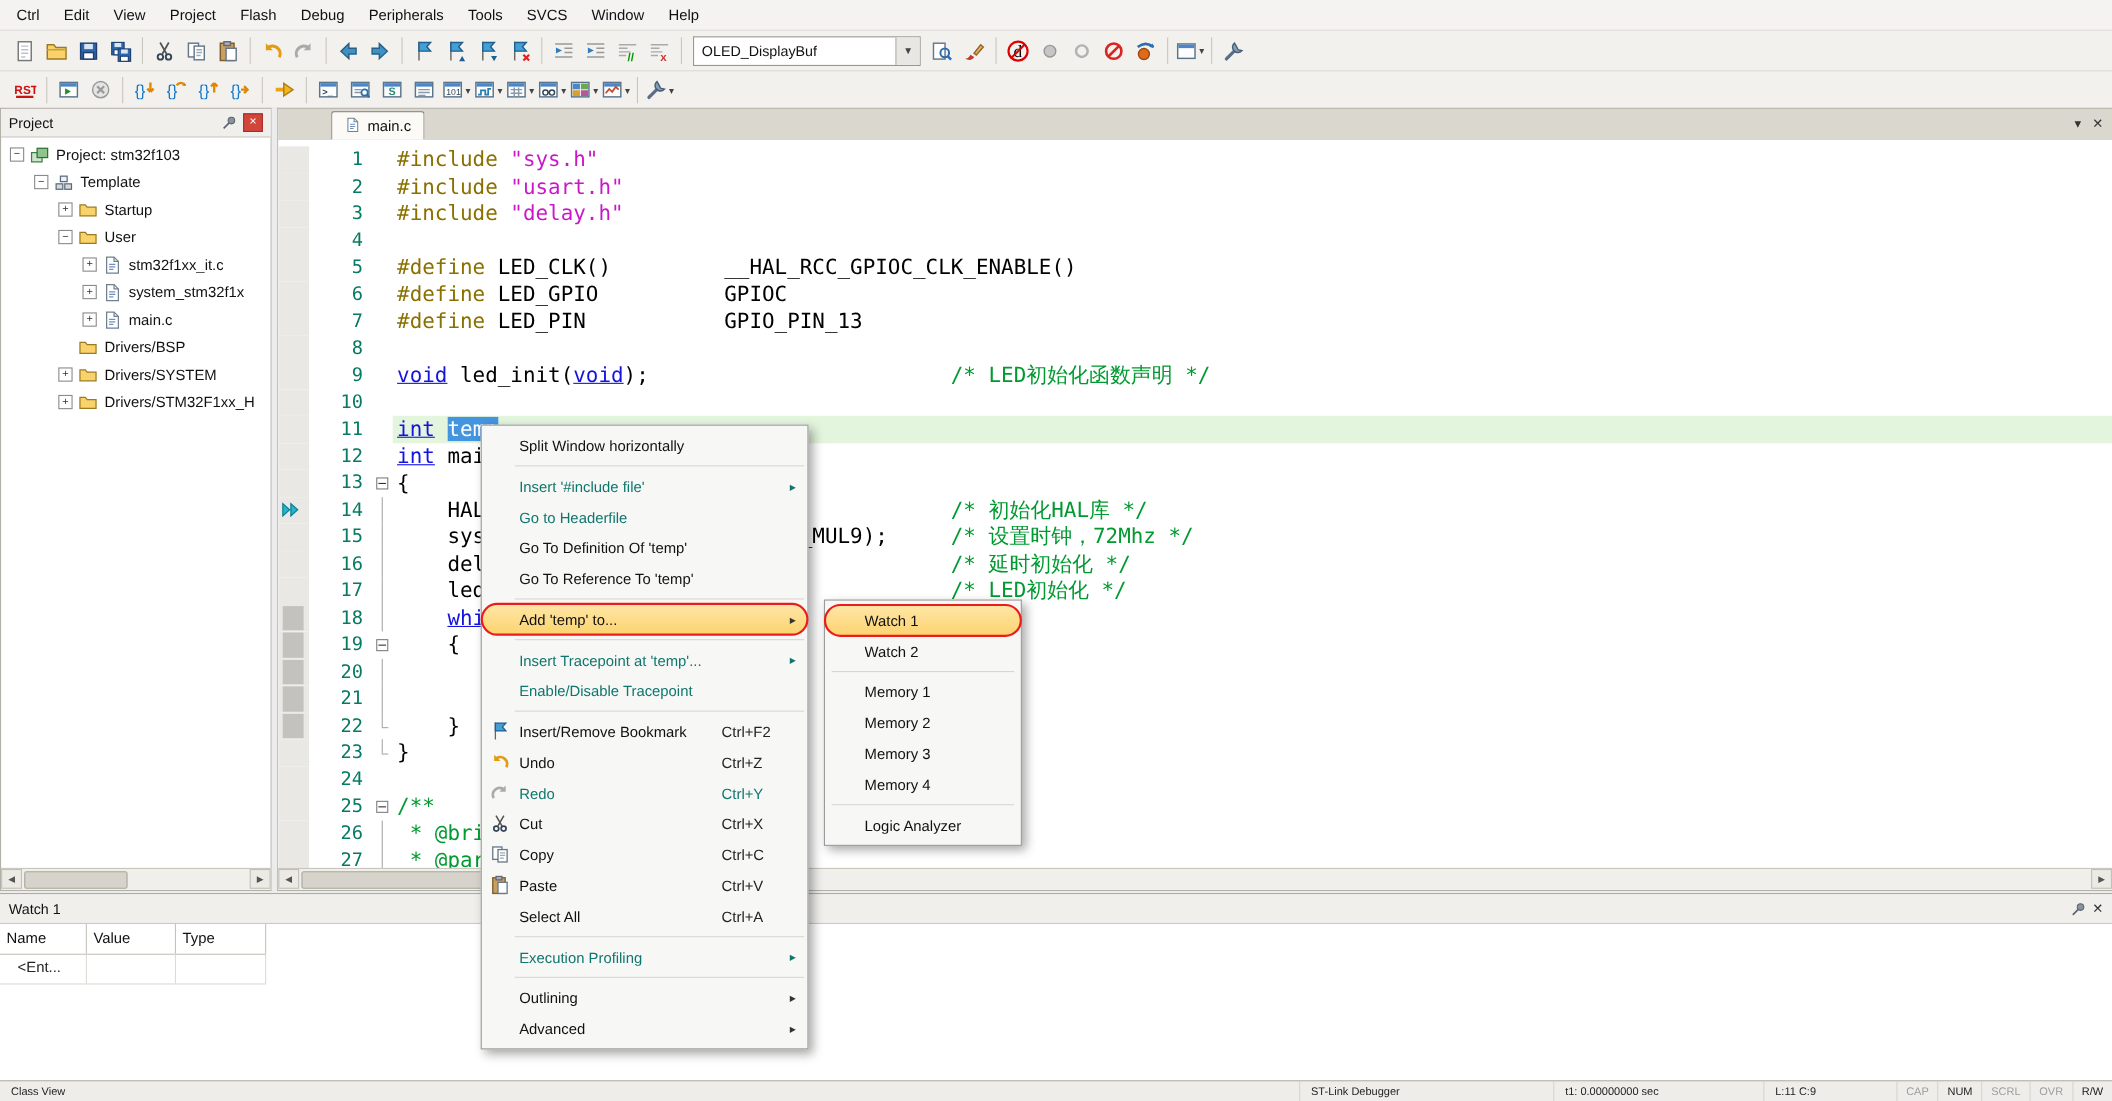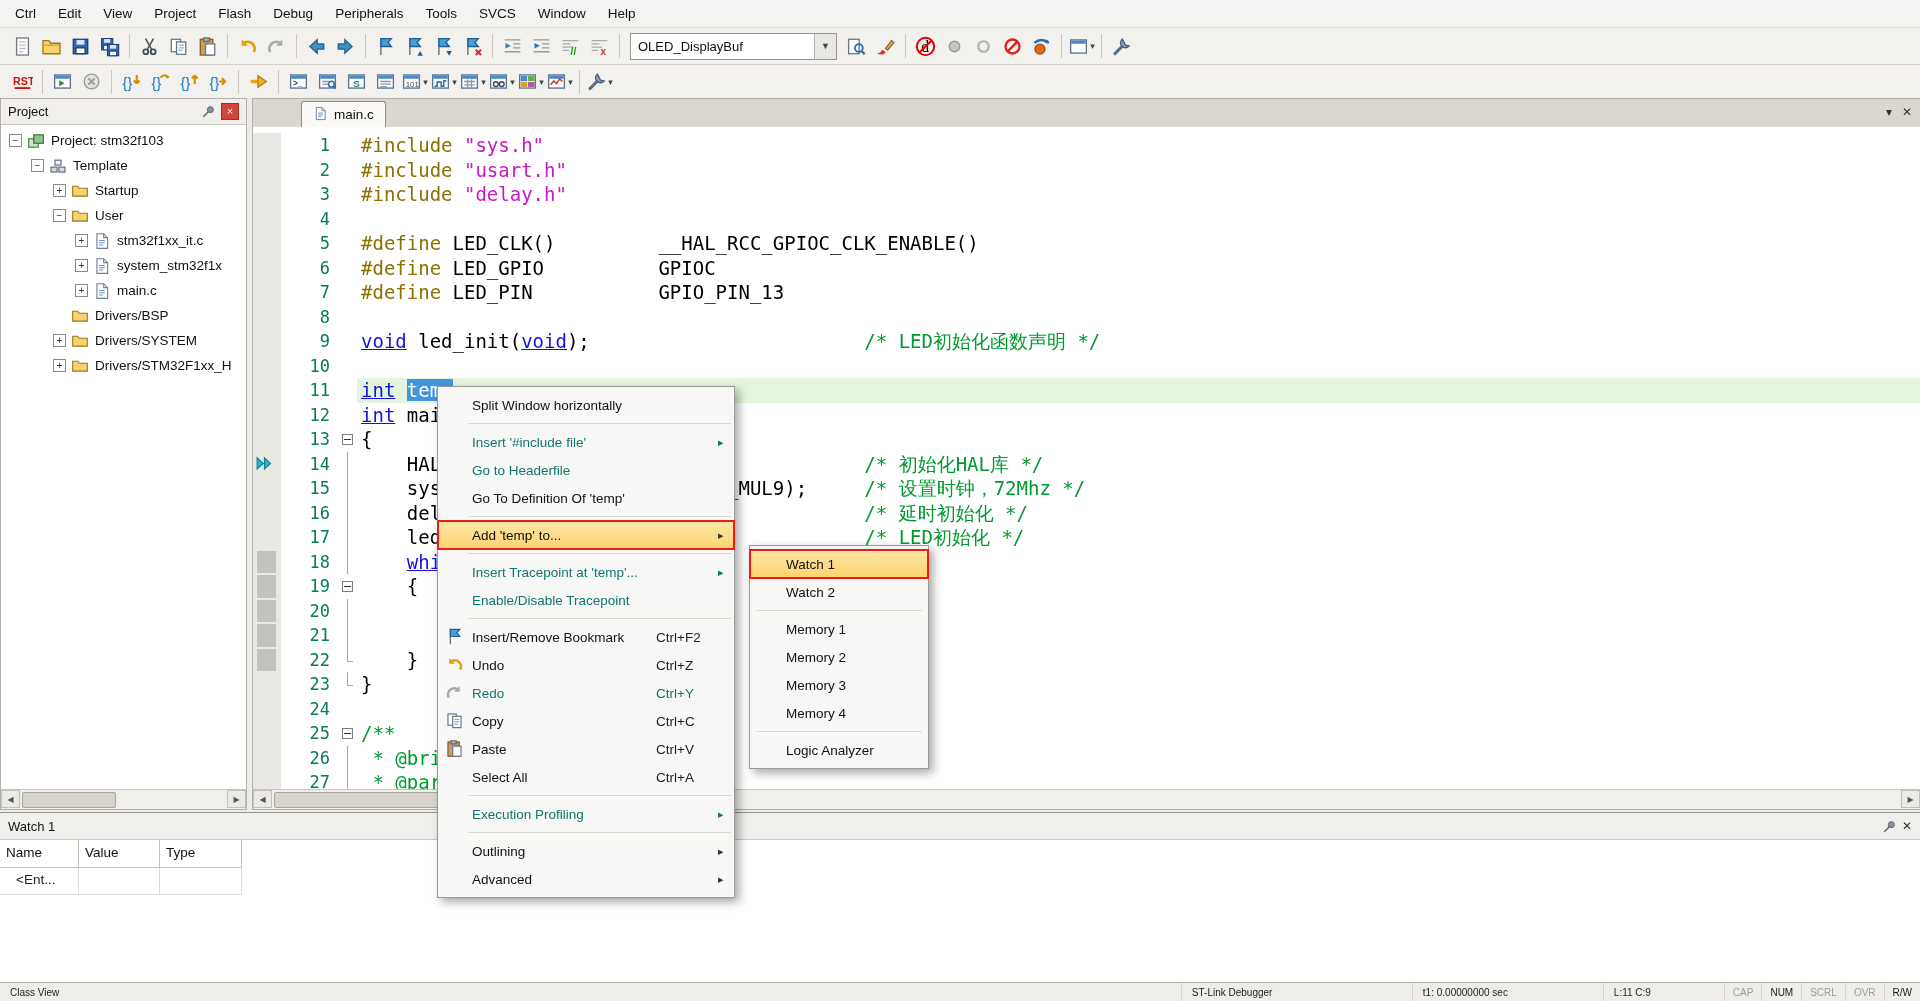--- a/index.html
+++ b/index.html
@@ -102,21 +102,21 @@
        padding-right:5px;font-size:13.5px;box-sizing:border-box;}
   .csub .cmi{padding-left:36px;}
   .cmicon{position:absolute;left:7px;top:4px;width:20px;height:20px;}
   .cmlabel{flex:1;white-space:nowrap;overflow:hidden;}
   .cmshort{width:62px;text-align:left;color:#222;flex:none;}
   .cmarr{width:11px;font-size:11px;color:#333;flex:none;}
   .cmi.dis,.cmi.dis .cmshort,.cmi.dis .cmarr{color:#0f766e;}
   .cmsep{height:1px;background:#d9d7d1;margin:4px 3px 4px 30px;}
   .csub .cmsep{margin:4px 6px;}
   .cmi.hl{background:linear-gradient(var(--hl1,#ffe7a8),var(--hl,#fcd36e));}
-  .cmi.annot{outline:2px solid var(--red,#ec1c1c);outline-offset:-1px;}
+  .cmi.annot{outline:2px solid var(--red,#ec1c1c);outline-offset:-1px;border-radius:14px;}
   .splitter{position:absolute;left:247px;top:98px;width:5px;height:712px;background:#ececec;}
   .gapband{position:absolute;left:0;top:810px;right:0;height:2px;background:#ececec;}
 </style>
 </head>
 <body>
 
 <div class="app">
 
   <div class="menubar" id="menubar">
       <span class="mitem">Ctrl</span>
@@ -690,20 +690,25 @@
       <div class="cmi dis">
         <span class="cmlabel">Go to Headerfile</span>
         <span class="cmshort"></span>
         <span class="cmarr"></span>
       </div>
       <div class="cmi">
         <span class="cmlabel">Go To Definition Of 'temp'</span>
         <span class="cmshort"></span>
         <span class="cmarr"></span>
       </div>
+      <div class="cmi">
+        <span class="cmlabel">Go To Reference To 'temp'</span>
+        <span class="cmshort"></span>
+        <span class="cmarr"></span>
+      </div>
       <div class="cmsep"></div>
       <div class="cmi hl annot">
         <span class="cmlabel">Add 'temp' to...</span>
         <span class="cmshort"></span>
         <span class="cmarr">▸</span>
       </div>
       <div class="cmsep"></div>
       <div class="cmi dis">
         <span class="cmlabel">Insert Tracepoint at 'temp'...</span>
         <span class="cmshort"></span>
@@ -737,20 +742,30 @@
         <span class="cmicon"><svg width="19" height="19" viewBox="0 0 16 16">
             <path d="M3.2 12.2a5.2 5.2 0 0 1 8-6.4" fill="none" stroke="#aaa" stroke-width="2.1"></path>
             <path d="M12.4 2.6v4.8h-4.8z" fill="#aaa"></path>
           </svg></span>
         <span class="cmlabel">Redo</span>
         <span class="cmshort">Ctrl+Y</span>
         <span class="cmarr"></span>
       </div>
       <div class="cmi">
         <span class="cmicon"><svg width="19" height="19" viewBox="0 0 16 16">
+            <path d="M5 2l4.5 8M11 2l-4.5 8" stroke="#555" stroke-width="1.2" fill="none"></path>
+            <circle cx="5.2" cy="12" r="1.9" fill="none" stroke="#345" stroke-width="1.3"></circle>
+            <circle cx="10.8" cy="12" r="1.9" fill="none" stroke="#345" stroke-width="1.3"></circle>
+          </svg></span>
+        <span class="cmlabel">Cut</span>
+        <span class="cmshort">Ctrl+X</span>
+        <span class="cmarr"></span>
+      </div>
+      <div class="cmi">
+        <span class="cmicon"><svg width="19" height="19" viewBox="0 0 16 16">
             <rect x="2.5" y="2.5" width="7" height="9.5" fill="#fff" stroke="#678"></rect>
             <rect x="6.5" y="4.5" width="7" height="9.5" fill="#fff" stroke="#678"></rect>
             <path d="M8 7h4M8 9h4M8 11h3" stroke="#9ab"></path>
           </svg></span>
         <span class="cmlabel">Copy</span>
         <span class="cmshort">Ctrl+C</span>
         <span class="cmarr"></span>
       </div>
       <div class="cmi">
         <span class="cmicon"><svg width="19" height="19" viewBox="0 0 16 16">

